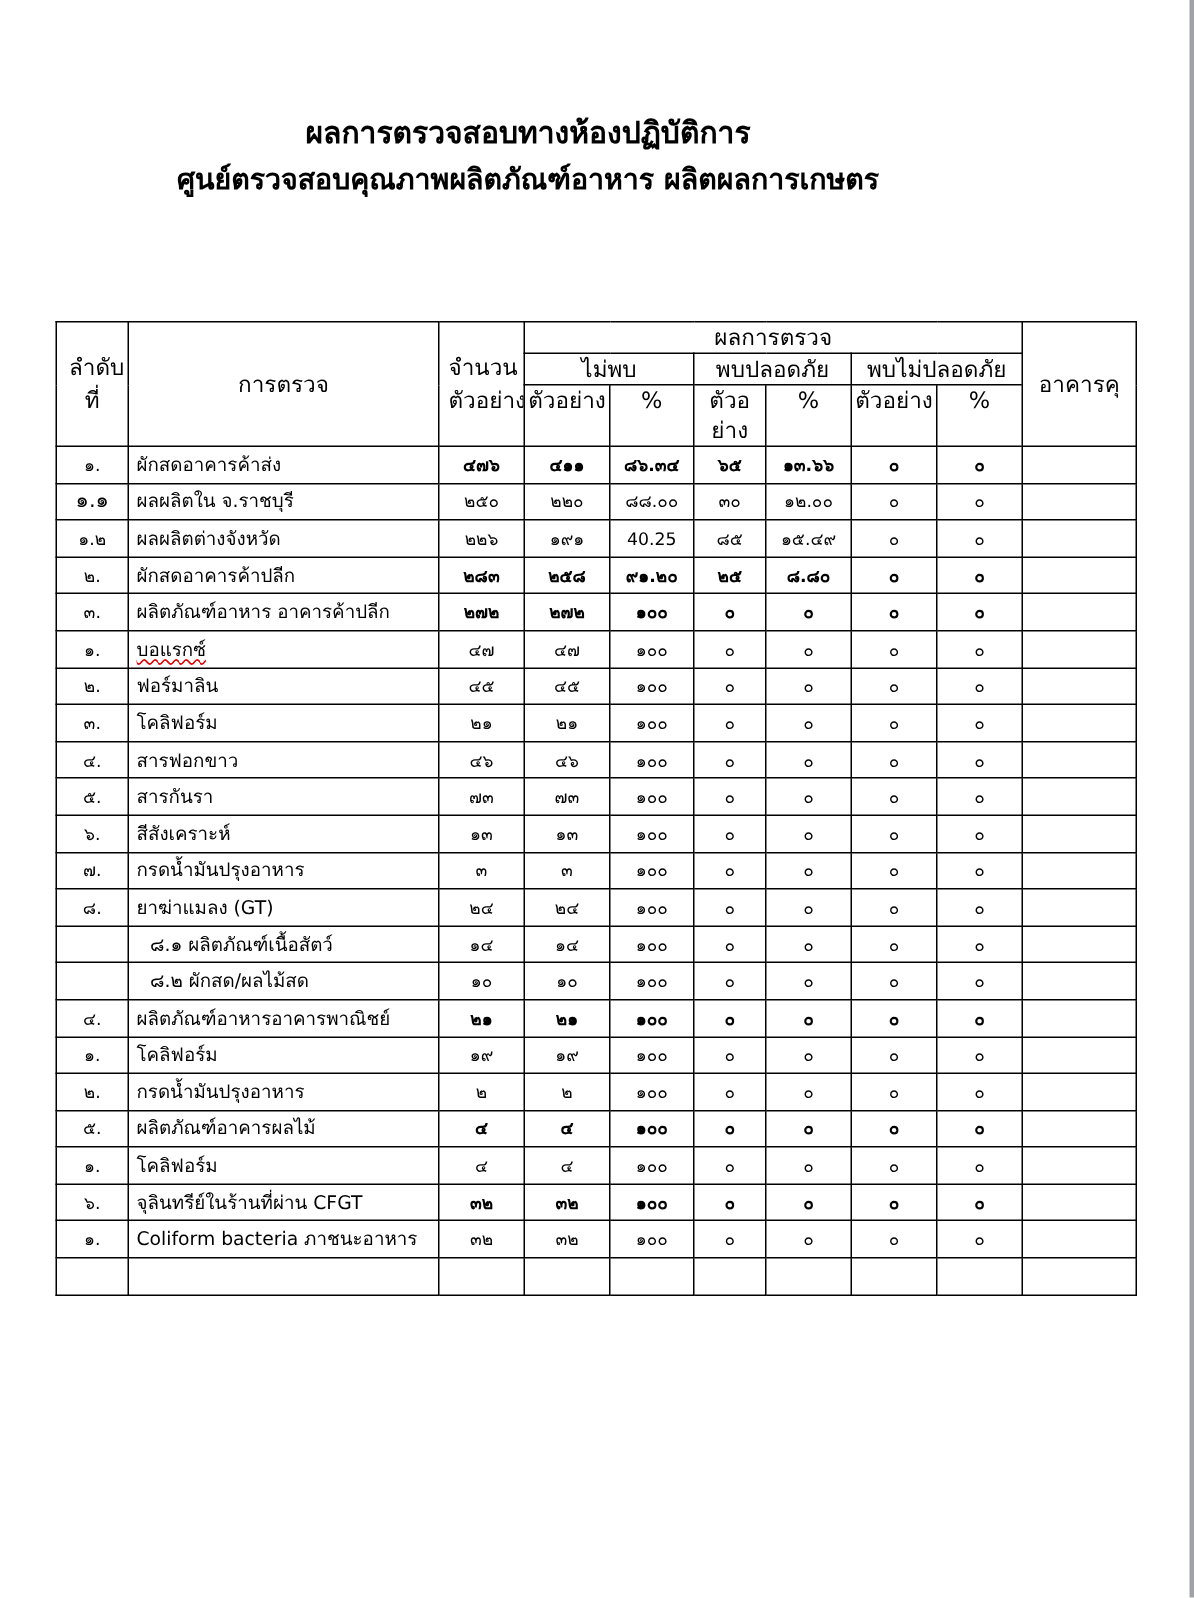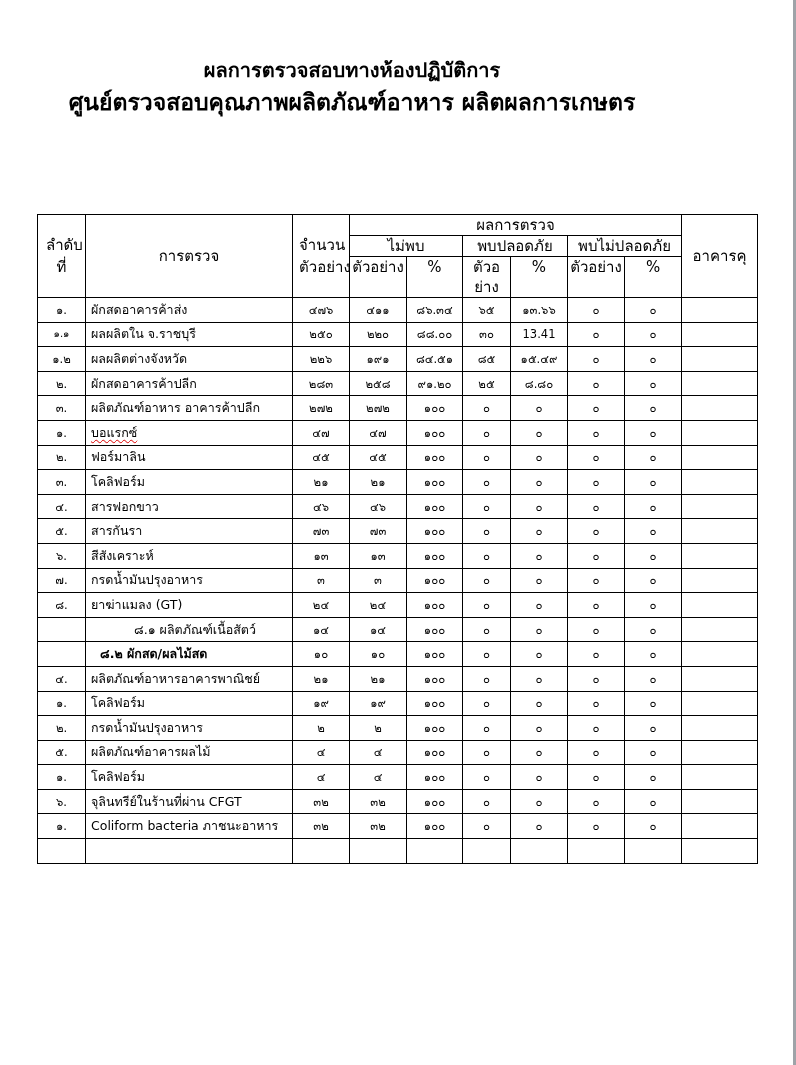--- a/index.html
+++ b/index.html
@@ -3,35 +3,35 @@
 <meta charset="utf-8">
 <style>
   html, body { margin: 0; padding: 0; }
   body {
     width: 796px; height: 1065px; background: #ffffff; position: relative; overflow: hidden;
     font-family: "DejaVu Sans", "Liberation Sans", sans-serif; color: #000;
   }
   .page-edge {
     position: absolute; top: 0; right: 0; width: 3px; height: 1065px; background: #9fa3a8;
   }
-  .titles { position: absolute; top: 54px; left: 0; width: 704px; text-align: center; }
-  .titles div { font-size: 23px; line-height: 32px; font-weight: bold; }
+  .titles { position: absolute; top: 72px; left: 0; width: 704px; text-align: center; }
+  .titles div { font-size: 19px; line-height: 32px; font-weight: bold; }
   .titles .t1 { font-size: 20px; }
   table.report {
     position: absolute; left: 37px; top: 214px; width: 720px;
     border-collapse: collapse; table-layout: fixed; font-size: 12px;
   }
   table.report td, table.report th {
     border: 1.2px solid #000; padding: 0 2px; text-align: center; vertical-align: middle;
     font-weight: normal; white-space: nowrap; overflow: hidden;
   }
   table.report th { font-size: 15px; line-height: 20px; }
   table.report td { height: 23.6px; line-height: 22px; }
   table.report td.name { text-align: left; padding-left: 5px; font-size: 12.5px; }
-  table.report tr.bold td.num { font-weight: normal; }
+  table.report tr.bold td.num { font-weight: bold; }
   table.report td.num { font-size: 11.5px; }
   .spell { text-decoration: underline wavy #d00; text-decoration-thickness: 1px; text-underline-offset: 2px; }
 </style>
 </head>
 <body>
 
 <div class="page-edge"></div>
 
 <div class="titles">
   <div class="t1">ผลการตรวจสอบทางห้องปฏิบัติการ</div>
@@ -80,37 +80,37 @@
         <td class="num"><span>๔๗๖</span></td>
         <td class="num"><span>๔๑๑</span></td>
         <td class="num"><span>๘๖.๓๔</span></td>
         <td class="num"><span>๖๕</span></td>
         <td class="num"><span>๑๓.๖๖</span></td>
         <td class="num"><span>๐</span></td>
         <td class="num"><span>๐</span></td>
         <td><span></span></td>
       </tr>
       <tr>
-        <td style="font-size: 10px;"><span>๑.๑</span></td>
+        <td style="font-size: 14px;"><span>๑.๑</span></td>
         <td class="name"><span>ผลผลิตใน จ.ราชบุรี</span></td>
         <td class="num"><span>๒๕๐</span></td>
         <td class="num"><span>๒๒๐</span></td>
         <td class="num"><span>๘๘.๐๐</span></td>
         <td class="num"><span>๓๐</span></td>
-        <td class="num"><span>13.41</span></td>
+        <td class="num"><span>๑๒.๐๐</span></td>
         <td class="num"><span>๐</span></td>
         <td class="num"><span>๐</span></td>
         <td><span></span></td>
       </tr>
       <tr>
         <td style="font-size: 11.5px;"><span>๑.๒</span></td>
         <td class="name"><span>ผลผลิตต่างจังหวัด</span></td>
         <td class="num"><span>๒๒๖</span></td>
         <td class="num"><span>๑๙๑</span></td>
-        <td class="num"><span>๘๔.๕๑</span></td>
+        <td class="num"><span>40.25</span></td>
         <td class="num"><span>๘๕</span></td>
         <td class="num"><span>๑๕.๔๙</span></td>
         <td class="num"><span>๐</span></td>
         <td class="num"><span>๐</span></td>
         <td><span></span></td>
       </tr>
       <tr class="bold">
         <td style="font-size: 11.5px;"><span>๒.</span></td>
         <td class="name"><span>ผักสดอาคารค้าปลีก</span></td>
         <td class="num"><span>๒๘๓</span></td>
@@ -225,33 +225,33 @@
         <td class="num"><span>๒๔</span></td>
         <td class="num"><span>๑๐๐</span></td>
         <td class="num"><span>๐</span></td>
         <td class="num"><span>๐</span></td>
         <td class="num"><span>๐</span></td>
         <td class="num"><span>๐</span></td>
         <td><span></span></td>
       </tr>
       <tr>
         <td style="font-size: 11.5px;"><span></span></td>
-        <td class="name" style="padding-left: 14px; text-align: center;"><span>๘.๑  ผลิตภัณฑ์เนื้อสัตว์</span></td>
+        <td class="name" style="padding-left: 14px;"><span>๘.๑  ผลิตภัณฑ์เนื้อสัตว์</span></td>
         <td class="num"><span>๑๔</span></td>
         <td class="num"><span>๑๔</span></td>
         <td class="num"><span>๑๐๐</span></td>
         <td class="num"><span>๐</span></td>
         <td class="num"><span>๐</span></td>
         <td class="num"><span>๐</span></td>
         <td class="num"><span>๐</span></td>
         <td><span></span></td>
       </tr>
       <tr>
         <td style="font-size: 11.5px;"><span></span></td>
-        <td class="name" style="padding-left: 14px; font-weight: bold;"><span>๘.๒  ผักสด/ผลไม้สด</span></td>
+        <td class="name" style="padding-left: 14px;"><span>๘.๒  ผักสด/ผลไม้สด</span></td>
         <td class="num"><span>๑๐</span></td>
         <td class="num"><span>๑๐</span></td>
         <td class="num"><span>๑๐๐</span></td>
         <td class="num"><span>๐</span></td>
         <td class="num"><span>๐</span></td>
         <td class="num"><span>๐</span></td>
         <td class="num"><span>๐</span></td>
         <td><span></span></td>
       </tr>
       <tr class="bold">

